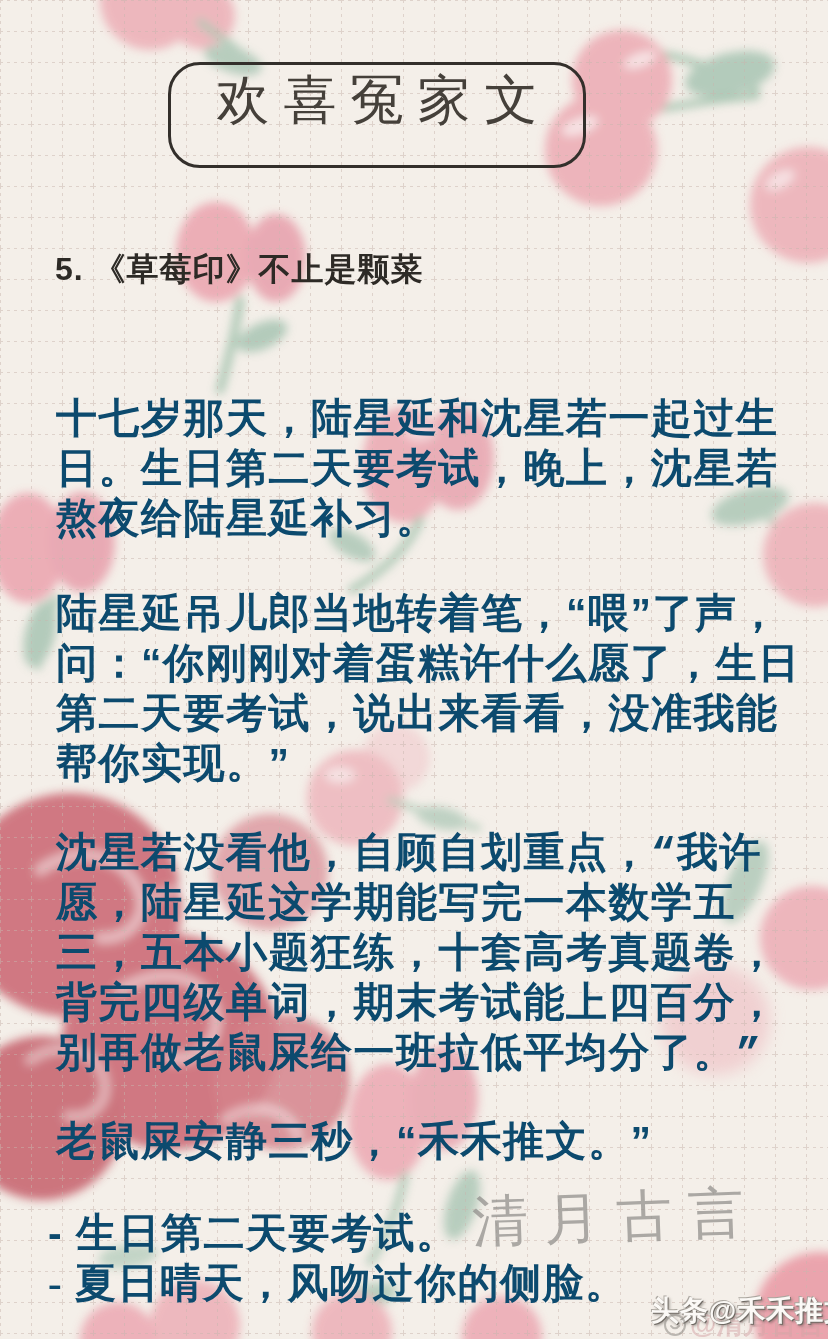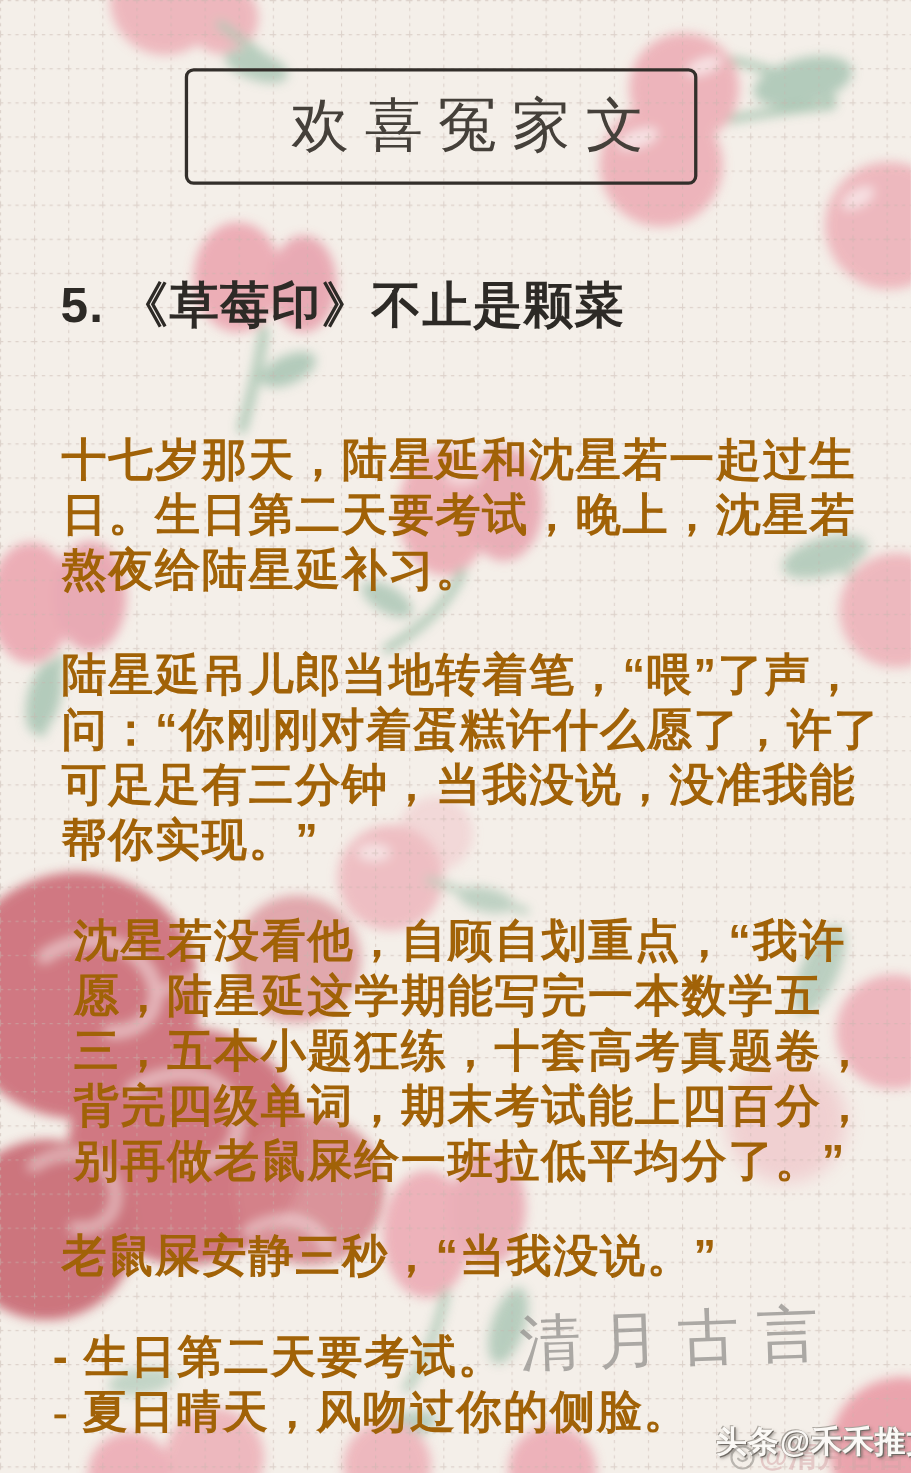--- a/index.html
+++ b/index.html
@@ -23,61 +23,59 @@
     top: 0;
     z-index: 0;
   }
   .title-box {
     position: absolute;
     left: 168px;
     top: 62px;
     width: 412px;
     height: 100px;
     border: 3.5px solid #332f2b;
-    border-radius: 8px;
+    border-radius: 32px;
     display: flex;
-    align-items: center;
     justify-content: center;
     z-index: 2;
     background: transparent;
-    padding-left: 48px;
   }
   .title-text {
     font-size: 53px;
     letter-spacing: 14px;
     text-indent: 14px;
     color: #45403a;
     font-weight: 400;
   }
   .heading {
     position: absolute;
     left: 55px;
     top: 248px;
     margin: 0;
-    font-size: 45px;
+    font-size: 32px;
     font-weight: 700;
     color: #2d2a26;
     letter-spacing: 1px;
     z-index: 2;
     white-space: nowrap;
   }
   .para {
     position: absolute;
     margin: 0;
     width: 745px;
     font-size: 41px;
     line-height: 50px;
     font-weight: 700;
-    color: #a16207;
+    color: #0c4a6e;
     letter-spacing: 1.5px;
     z-index: 2;
   }
   .p1 { left: 56px; top: 393px; }
   .p2 { left: 56px; top: 588px; }
-  .p3 { left: 67px; top: 830px; }
+  .p3 { left: 56px; top: 830px; font-family: Liberation Mono, monospace; }
   .p4 { left: 56px; top: 1116px; }
   .note1 { left: 48px; top: 1208px; }
   .note2 { left: 48px; top: 1258px; font-family: Liberation Serif, serif; }
   .watermark {
     position: absolute;
     left: 472px;
     top: 1180px;
     font-size: 56px;
     letter-spacing: 16px;
     color: #8f8d8a;
@@ -238,23 +236,23 @@
   <div class="watermark">清月古言</div>
   <div class="faint-mark">@清月古言</div>
 
   <div class="title-box">
     <span class="title-text">欢喜冤家文</span>
   </div>
 
   <h1 class="heading">5. 《草莓印》不止是颗菜</h1>
 
   <p class="para p1">十七岁那天，陆星延和沈星若一起过生日。生日第二天要考试，晚上，沈星若熬夜给陆星延补习。</p>
-  <p class="para p2">陆星延吊儿郎当地转着笔，“喂”了声，问：“你刚刚对着蛋糕许什么愿了，许了可足足有三分钟，当我没说，没准我能帮你实现。”</p>
+  <p class="para p2">陆星延吊儿郎当地转着笔，“喂”了声，问：“你刚刚对着蛋糕许什么愿了，生日第二天要考试，说出来看看，没准我能帮你实现。”</p>
   <p class="para p3">沈星若没看他，自顾自划重点，“我许愿，陆星延这学期能写完一本数学五三，五本小题狂练，十套高考真题卷，背完四级单词，期末考试能上四百分，别再做老鼠屎给一班拉低平均分了。”</p>
-  <p class="para p4">老鼠屎安静三秒，“当我没说。”</p>
+  <p class="para p4">老鼠屎安静三秒，“禾禾推文。”</p>
 
   <p class="para note1">- 生日第二天要考试。</p>
   <p class="para note2">- 夏日晴天，风吻过你的侧脸。</p>
 
   <div class="badge">头条@禾禾推文</div>
   <svg class="logo" width="26" height="26" viewBox="0 0 26 26">
     <circle cx="13" cy="13" r="10" fill="none" stroke="#8b8682" stroke-width="2" opacity="0.55"></circle>
     <path d="M9 14 C11 17 15 17 17 14" fill="none" stroke="#8b8682" stroke-width="2" opacity="0.55" stroke-linecap="round"></path>
   </svg>
 

